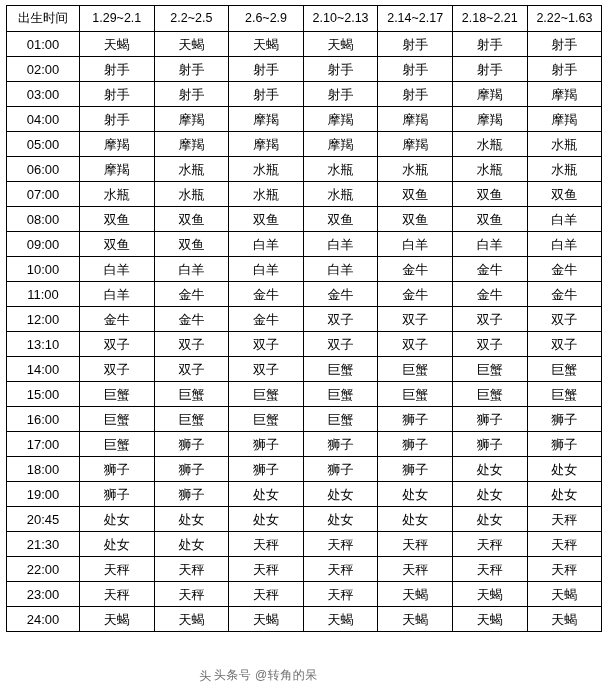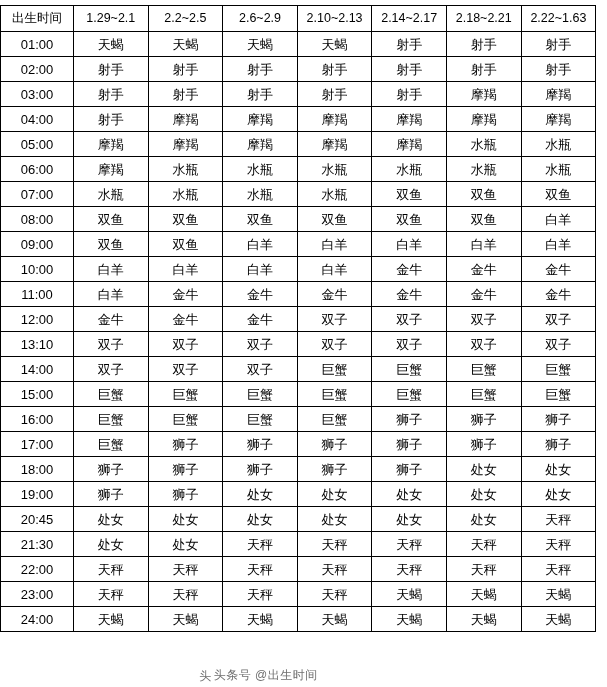--- a/index.html
+++ b/index.html
@@ -12,21 +12,21 @@
     height: 687px;
     font-family: "Liberation Sans", sans-serif;
     color: #000000;
     overflow: hidden;
   }
   #table-wrap {
     width: 517px;
     height: 687px;
     position: relative;
     box-sizing: border-box;
-    padding: 5px 6px 4px 0;
+    padding: 5px 6px 4px 6px;
   }
   table.rising-sign-table {
     border-collapse: collapse;
     width: 595px;
     table-layout: fixed;
   }
   table.rising-sign-table th,
   table.rising-sign-table td {
     border: 1px solid #000000;
     text-align: center;
@@ -335,15 +335,15 @@
           <td>天蝎</td>
           <td>天蝎</td>
           <td>天蝎</td>
           <td>天蝎</td>
           <td>天蝎</td>
           <td>天蝎</td>
         </tr>
       </tbody>
   </table>
   <div class="watermark">
-    <span class="wm-icon">头</span><span>头条号 @出生时间</span>
+    <span class="wm-icon">头</span><span>头条号 @转角的呆</span>
   </div>
 </div>
 
 </body></html>

